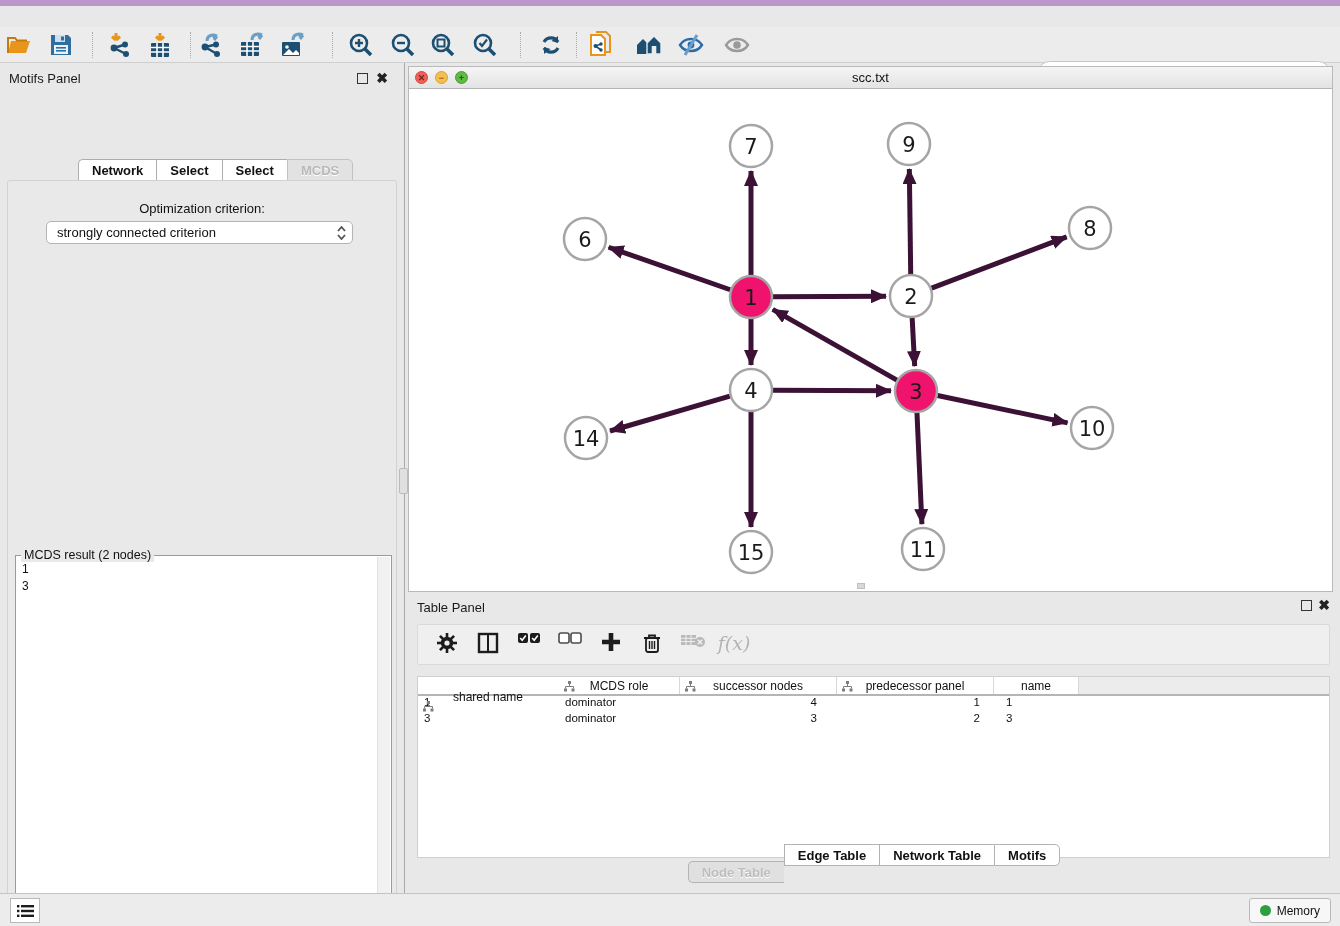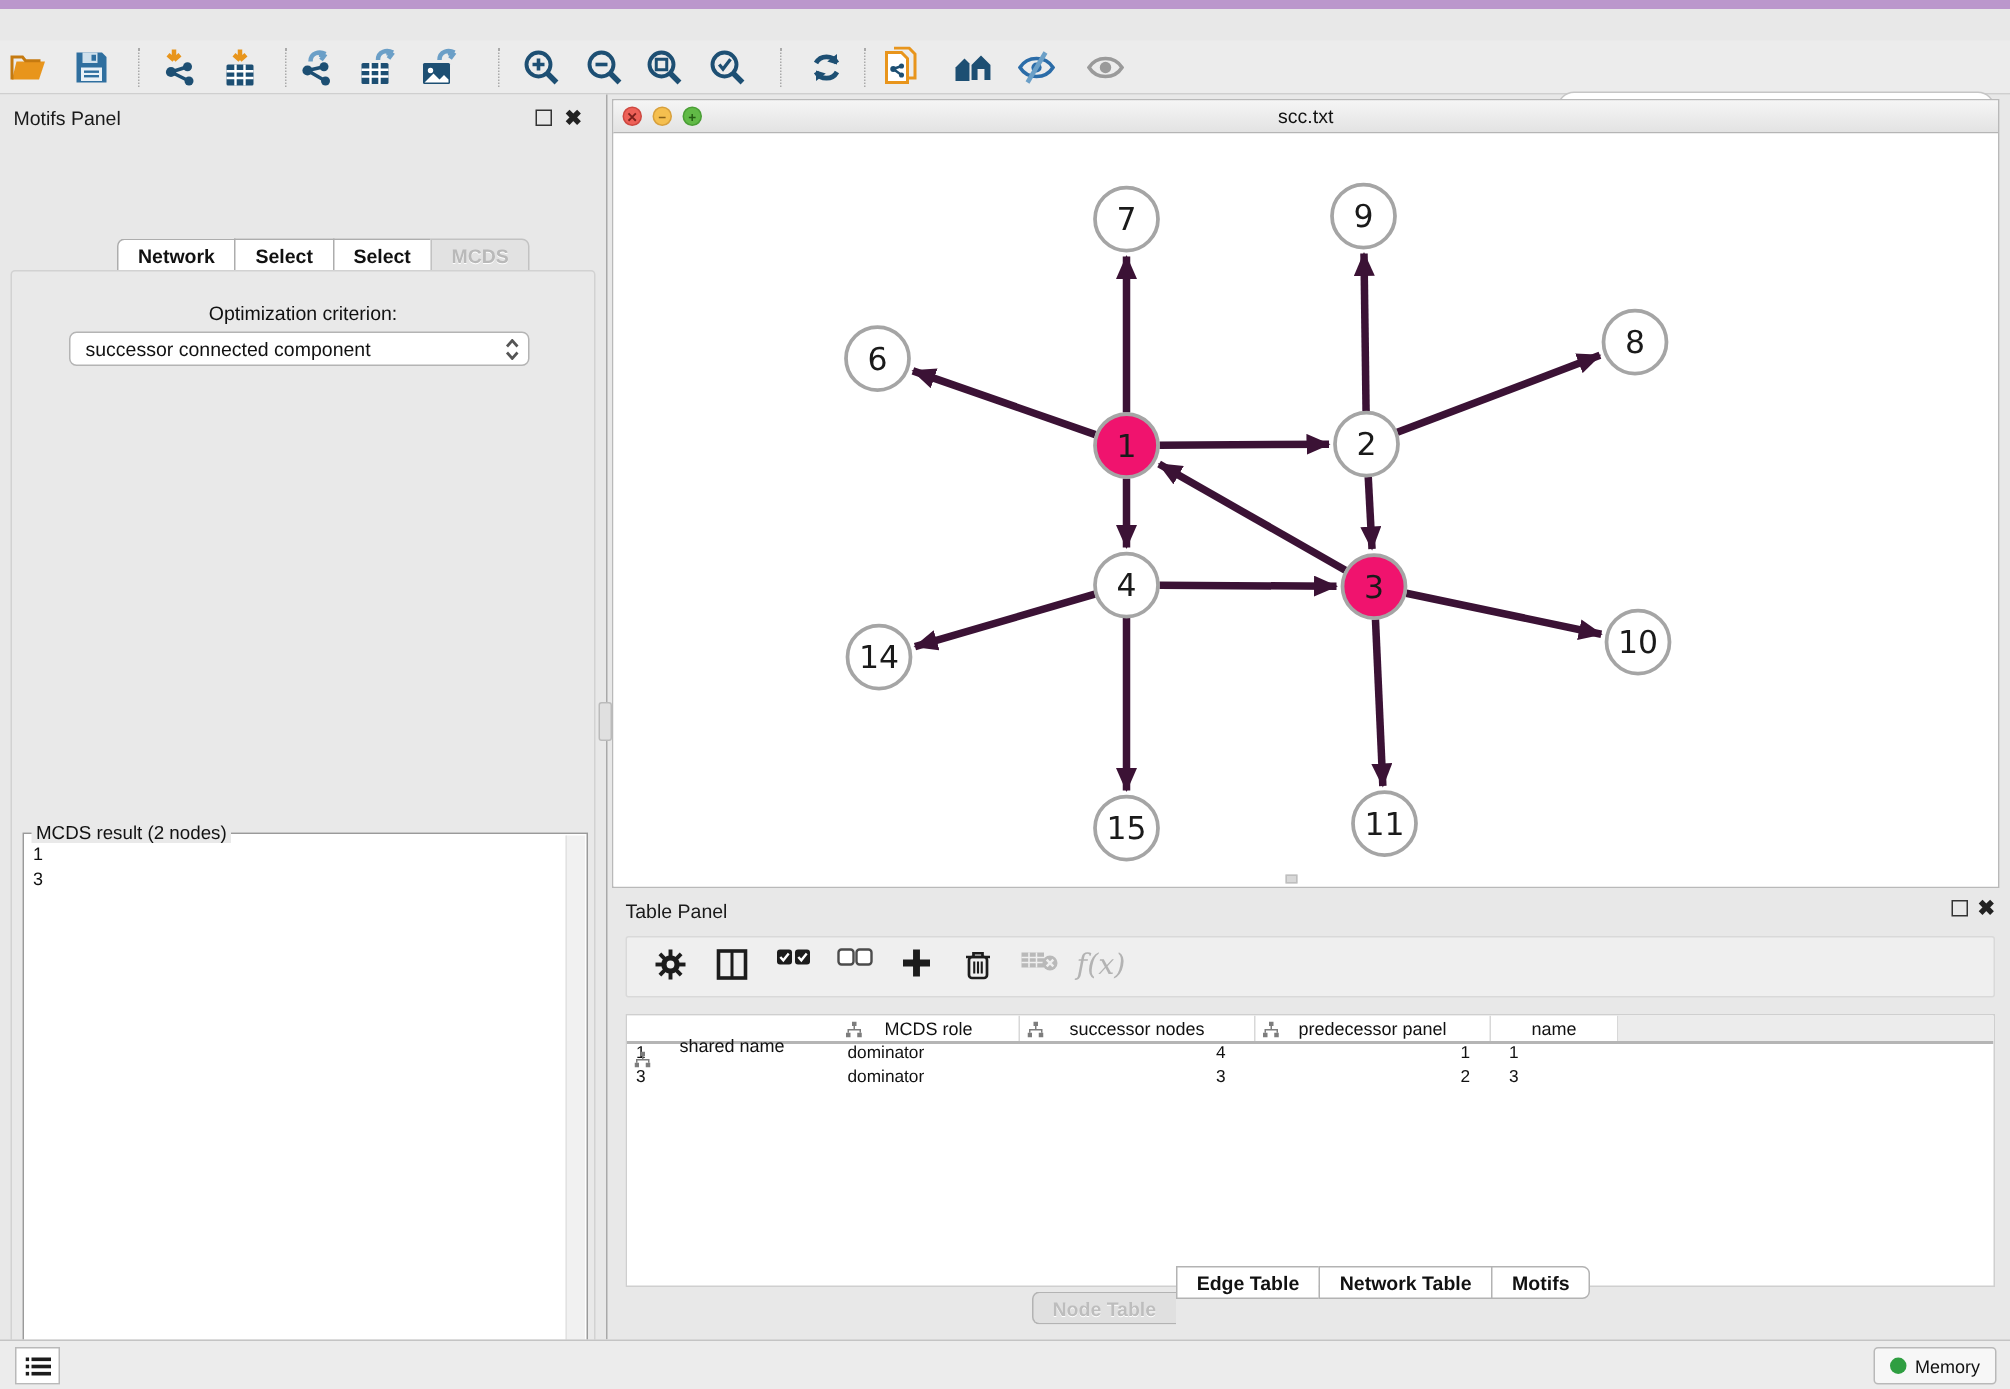--- a/index.html
+++ b/index.html
@@ -248,21 +248,21 @@
     </div>
     <div class="tabbar" id="cp-tabs">
         <span class="tab">Network</span>
         <span class="tab">Select</span>
         <span class="tab">Select</span>
         <span class="tab sel">MCDS</span>
       </div>
     <div class="cpanel-body">
       <div class="opt-label">Optimization criterion:</div>
       <div class="dropdown">
-        <span class="dd-text">successor connected component</span>
+        <span class="dd-text">strongly connected criterion</span>
         <svg width="9" height="14" viewBox="0 0 9 14">
             <path d="M1 5 L4.5 1 L8 5" fill="none" stroke="#555" stroke-width="1.8"></path>
             <path d="M1 9 L4.5 13 L8 9" fill="none" stroke="#555" stroke-width="1.8"></path>
           </svg>
       </div>
       <div class="groupbox">
         <span class="groupbox-label">MCDS result (2 nodes)</span>
         <pre class="result-text" id="result-lines">1
 3</pre>
         <div class="result-scroll"></div>

